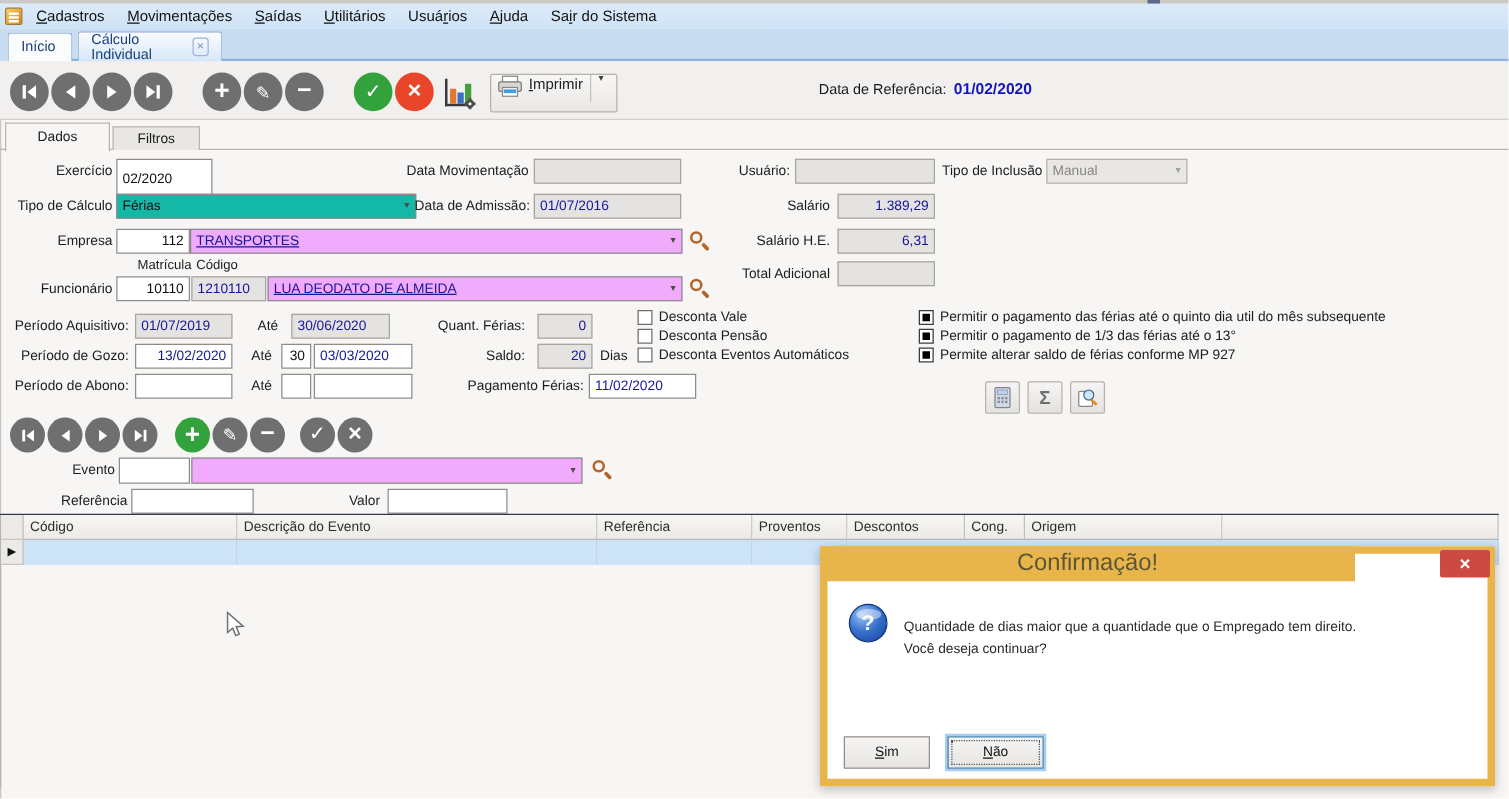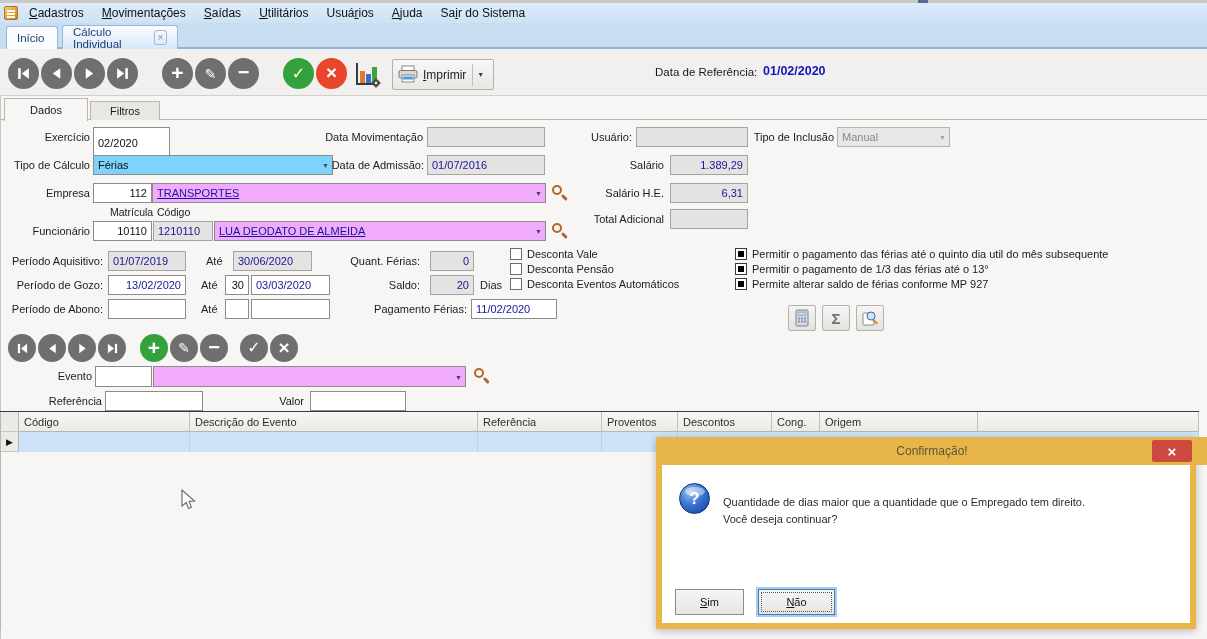--- a/index.html
+++ b/index.html
@@ -33,21 +33,21 @@
   .cbtn.big{width:31px;height:31px;top:58px;}
   .cbtn.small{width:28px;height:28px;top:334px;}
   .cbtn.green{background:#33a23c;}
   .cbtn.red{background:#e8452b;}
   .glyph-plus{font-size:21px;font-weight:700;line-height:1;margin-top:-2px;}
   .glyph-minus{font-size:20px;font-weight:700;line-height:1;margin-top:-3px;}
   .glyph-pencil{font-size:14px;line-height:1;}
   .glyph-check{font-size:16px;font-weight:700;line-height:1;}
   .glyph-x{font-size:19px;font-weight:700;line-height:1;margin-top:-2px;}
   .imprimir{left:392px;top:59px;width:102px;height:31px;background:linear-gradient(#f8f7f6,#e9e7e4);
-            border:1px solid #b3b1ad;border-radius:2px;display:flex;align-items:center;padding:0 4px;font-size:12px;color:#222;}
+            border:1px solid #b3b1ad;border-radius:2px;display:flex;padding:0 4px;font-size:12px;color:#222;}
   .imprimir .split{width:1px;height:22px;background:#c4c2bf;margin:0 4px 0 6px;}
   .dataref-label{left:655px;top:66px;font-size:11.5px;color:#1a1a1a;}
   .dataref-value{left:763px;top:64px;font-size:12.5px;font-weight:700;color:#1414b8;}
   
   .panel{left:0;top:96px;width:1207px;height:543px;background:#f7f6f4;border-left:1px solid #c9c7c3;}
   .ptab-line{left:0;top:119px;width:1207px;height:1px;background:#b9b6b2;}
   .ptab{top:98px;height:22px;border:1px solid #b9b6b2;border-bottom:none;display:flex;align-items:center;
         justify-content:center;font-size:11px;color:#1a1a1a;}
   .ptab.active{left:4px;width:84px;background:#f7f6f4;height:23px;z-index:2;}
   .ptab.idle{left:90px;top:101px;width:70px;height:19px;background:#e9e7e4;}
@@ -77,22 +77,22 @@
   .grid-head{position:absolute;top:412px;height:20px;background:linear-gradient(#f7f6f4,#eceae7);
              border-right:1px solid #c2c0bc;border-bottom:1px solid #b9b6b2;font-size:11px;color:#2e2e2e;
              display:flex;align-items:center;padding:0 5px;white-space:nowrap;overflow:hidden;}
   .grid-row-cell{position:absolute;top:432px;height:20px;background:#cde3f8;border-right:1px solid #bcd2e8;}
   .grid-sel{display:flex;align-items:center;justify-content:center;background:#eceae7;border-right:1px solid #b9b6b2;
             border-bottom:1px solid #c8c6c2;font-size:9px;color:#111;}
   .grid-left-edge{left:0;top:412px;width:1px;height:218px;background:#b9b6b2;}
   
   .dialog{left:656px;top:437px;width:540px;height:192px;background:#fff;border:6px solid #e7b54a;
           box-shadow:0 2px 8px rgba(0,0,0,.25);}
-  .dialog-title{position:absolute;left:-6px;top:-6px;width:552px;height:28px;background:#e7b54a;
-                display:flex;align-items:center;justify-content:center;font-size:12px;color:#5f5638;}
+  .dialog-title{position:absolute;left:-6px;top:-6px;width:428px;height:28px;background:#e7b54a;
+                display:flex;align-items:center;justify-content:center;font-size:19px;color:#5f5638;}
   .dialog-close{position:absolute;right:-2px;top:-3px;width:40px;height:22px;background:#cc4a42;border-radius:2px;
                 display:flex;align-items:center;justify-content:center;color:#fff;font-size:15px;font-weight:700;}
   .qicon{position:absolute;left:17px;top:40px;width:31px;height:31px;border-radius:50%;
          background:radial-gradient(circle at 35% 28%,#9cc6f2 0%,#3b74d2 45%,#123f96 100%);
          border:1px solid #0e3375;color:#fff;font-weight:700;font-size:17px;
          display:flex;align-items:center;justify-content:center;}
   .qicon::after{content:"";position:absolute;left:5px;top:3px;width:20px;height:9px;border-radius:50%;
                 background:rgba(255,255,255,.45);}
   .dlg-text{position:absolute;left:61px;font-size:11px;color:#2b2b2b;white-space:nowrap;}
   .dlg-btn{position:absolute;height:26px;background:linear-gradient(#f6f5f4,#e7e5e2);border:1px solid #8f8d8a;
@@ -222,21 +222,21 @@
   <div class="fld ro" style="left:636px;top:127px;width:112px;height:20px;">
       <span></span>
     </div>
   <span class="lbl" style="left:750px;top:131px;width:84px;">Tipo de Inclusão</span>
   <div class="fld dis" style="left:837px;top:127px;width:113px;height:20px;">
     <span>Manual</span>
       <span class="arrow dim">▼</span>
   </div>
 
   <span class="lbl" style="left:8px;top:159px;width:82px;">Tipo de Cálculo</span>
-  <div class="fld black" style="left:93px;top:155px;width:240px;height:20px;background:#7dd3fc;">
+  <div class="fld black" style="left:93px;top:155px;width:240px;height:20px;background:#14b8a6;">
     <span>Férias</span>
       <span class="arrow">▼</span>
   </div>
   <span class="lbl" style="left:330px;top:159px;width:94px;">Data de Admissão:</span>
   <div class="fld ro" style="left:427px;top:155px;width:118px;height:20px;">
       <span>01/07/2016</span>
     </div>
   <span class="lbl" style="left:600px;top:159px;width:64px;">Salário</span>
   <div class="fld ro right" style="left:670px;top:155px;width:78px;height:20px;">
       <span>1.389,29</span>

